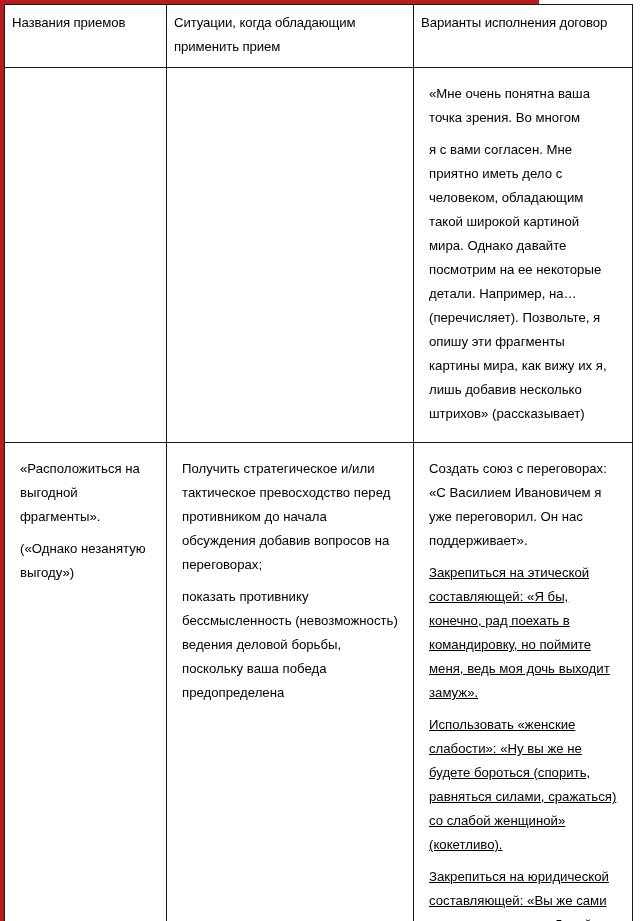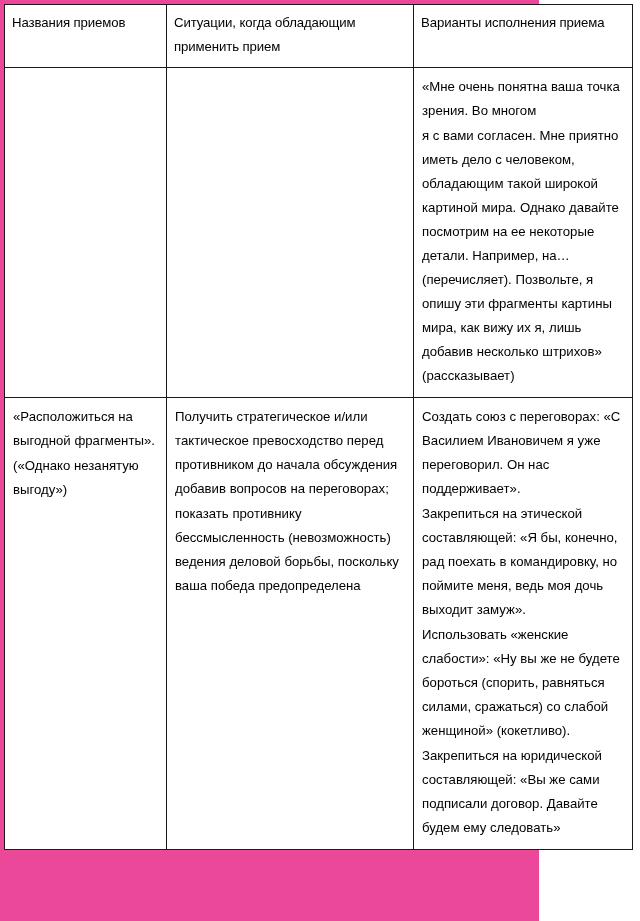--- a/index.html
+++ b/index.html
@@ -12,21 +12,21 @@
     height: 921px;
     font-family: "Liberation Sans", sans-serif;
     color: #000000;
     overflow: hidden;
   }
 
   .page {
     position: relative;
     width: 539px;
     height: 921px;
-    background: #ec4899;
+    background: #b91c1c;
   }
 
   table.tactics-table {
     position: absolute;
     left: 4px;
     top: 4px;
     width: 628px;
     border-collapse: collapse;
     table-layout: fixed;
     background: #ffffff;
@@ -52,29 +52,30 @@
     padding-top: 7px;
     padding-bottom: 10px;
     letter-spacing: -0.1px;
   }
 
   .cell-empty {
     padding: 0;
   }
 
   .para {
-    margin: 1px;
+    margin: 8px;
     padding: 0;
   }
   .para + .para {
     margin-top: 0px;
   }
 
   .gap-before {
     margin-top: 5px;
+    text-decoration: underline;
   }
 
   .hdr-text {
     display: block;
   }
 </style>
 </head>
 <body>
 
 <div class="page">
@@ -88,21 +89,21 @@
 
     <thead>
       <tr>
         <th>
           <span class="hdr-text">Названия приемов</span>
         </th>
         <th>
           <span class="hdr-text">Ситуации, когда обладающим применить прием</span>
         </th>
         <th>
-          <span class="hdr-text">Варианты исполнения приема</span>
+          <span class="hdr-text">Варианты исполнения договор</span>
         </th>
       </tr>
     </thead>
 
     <tbody>
 
       <tr>
         <td class="cell-empty"></td>
         <td class="cell-empty"></td>
         <td>

